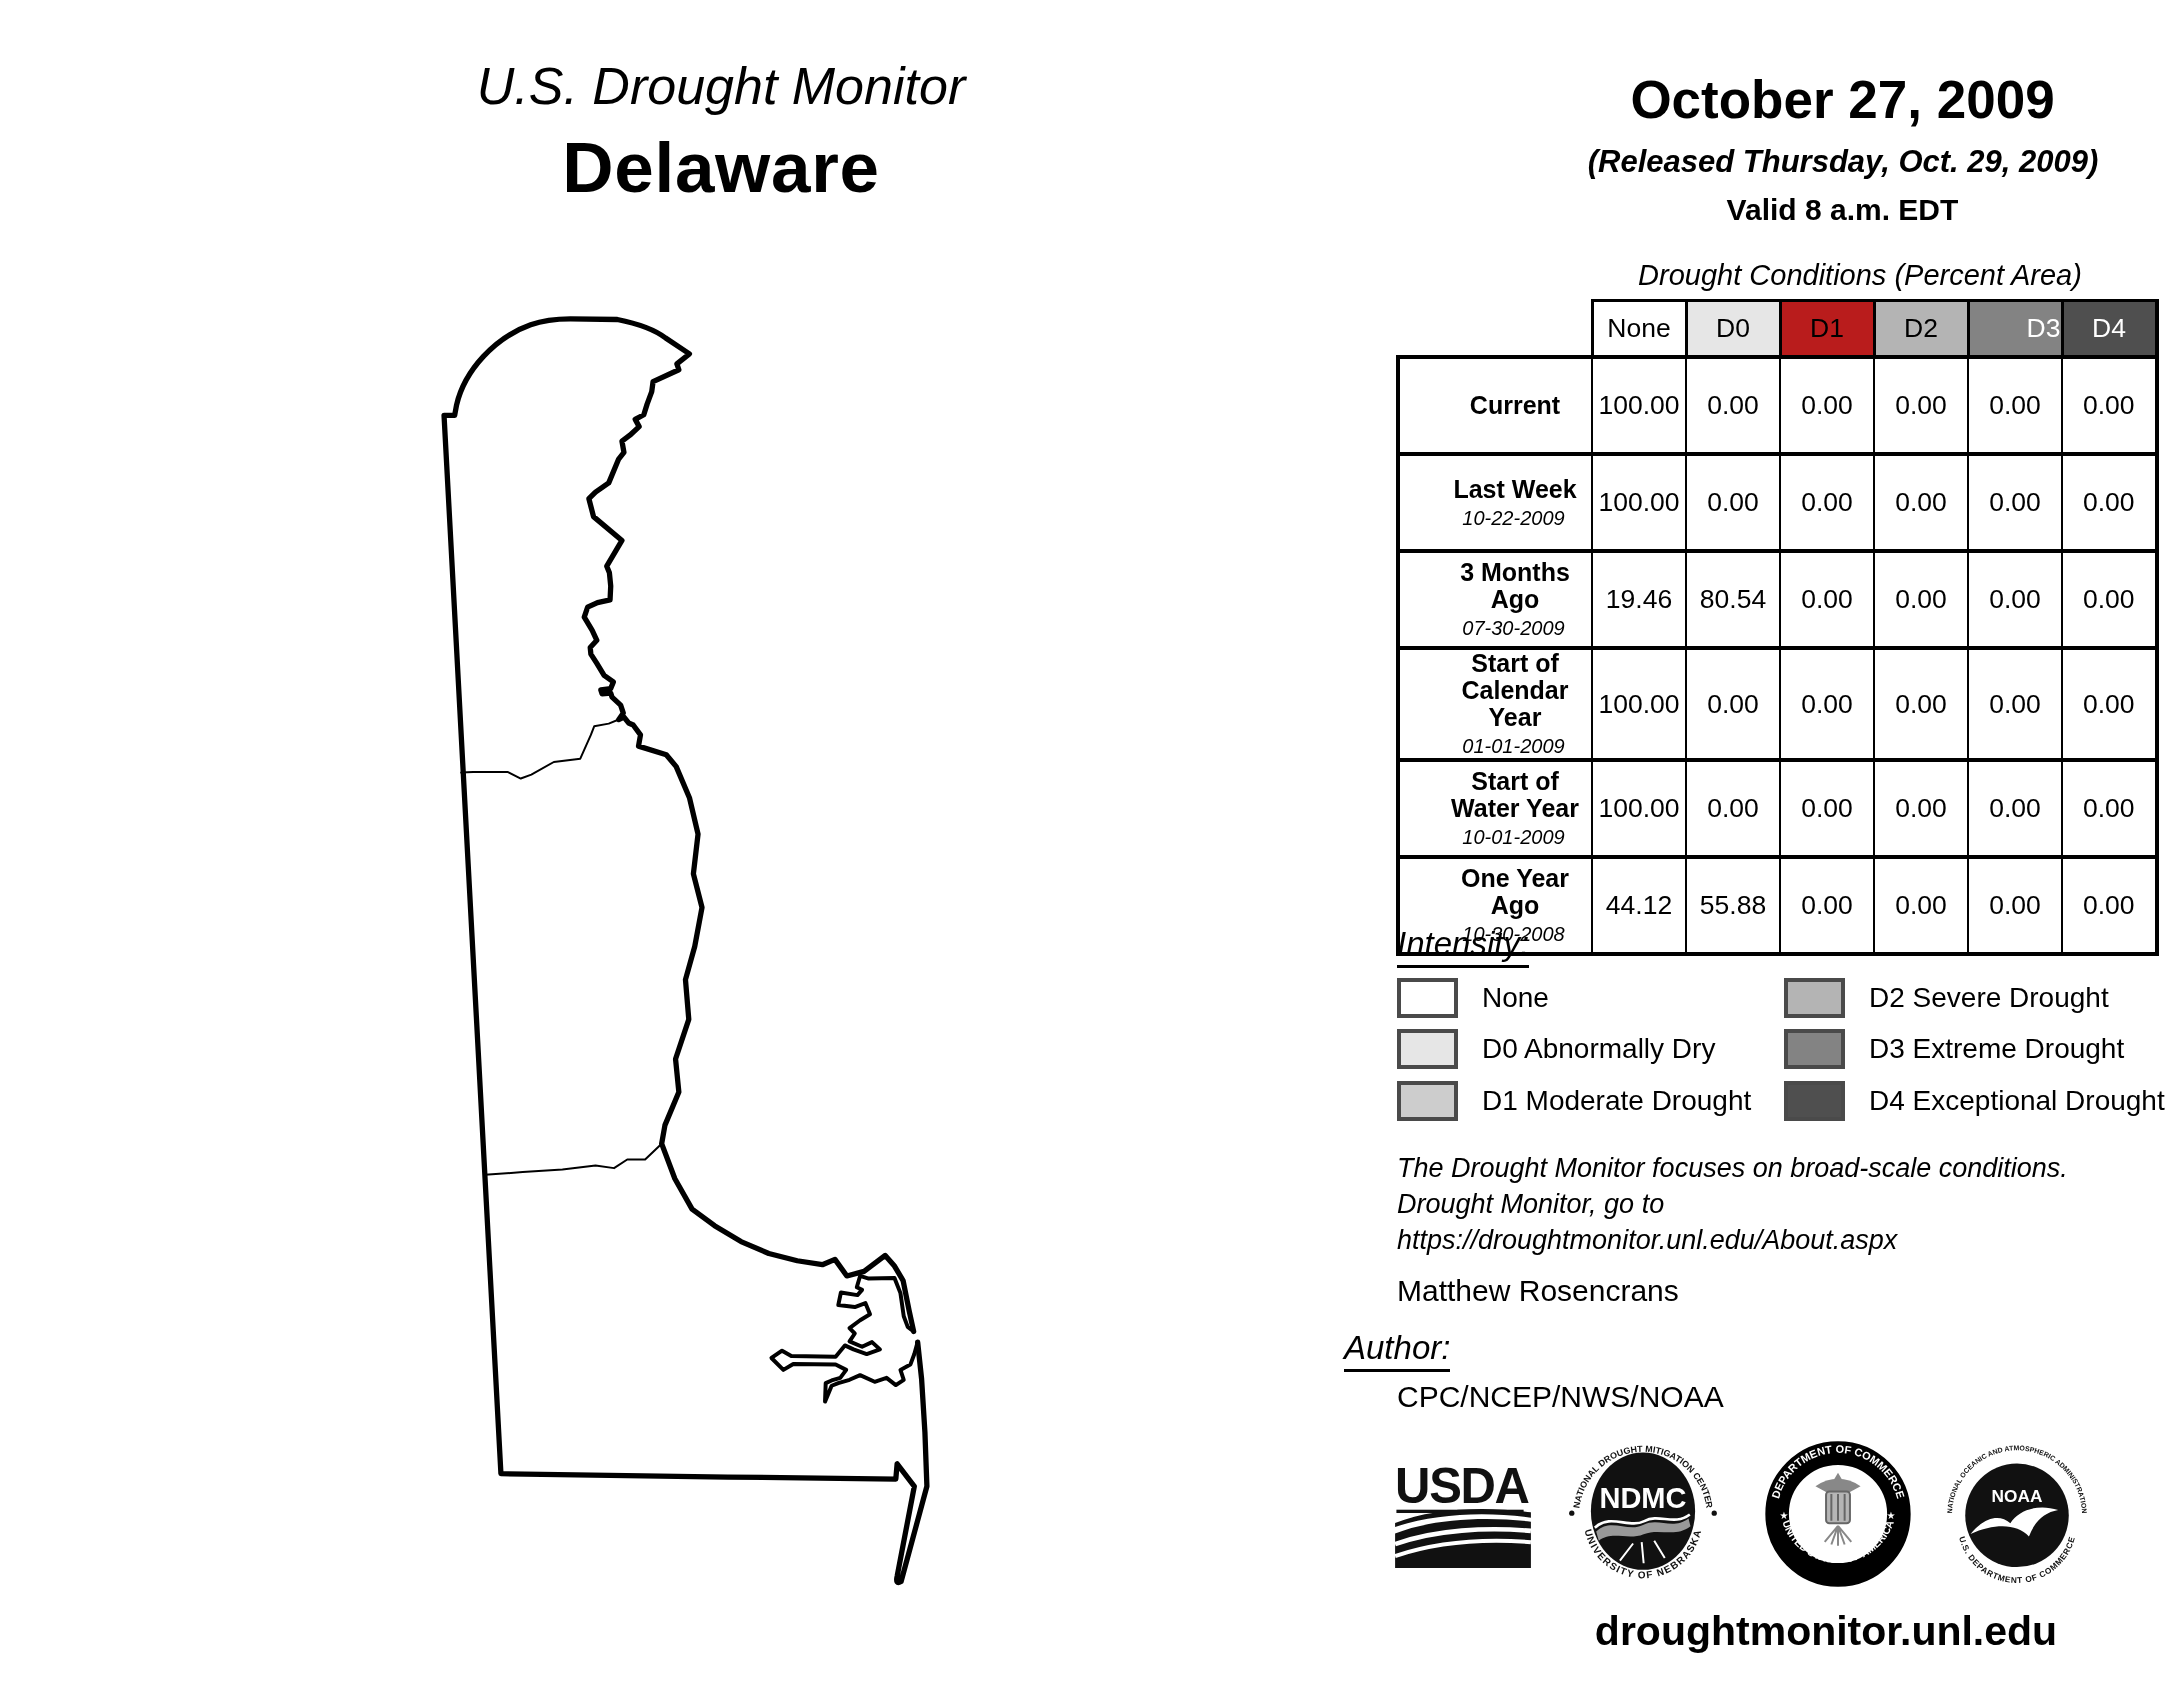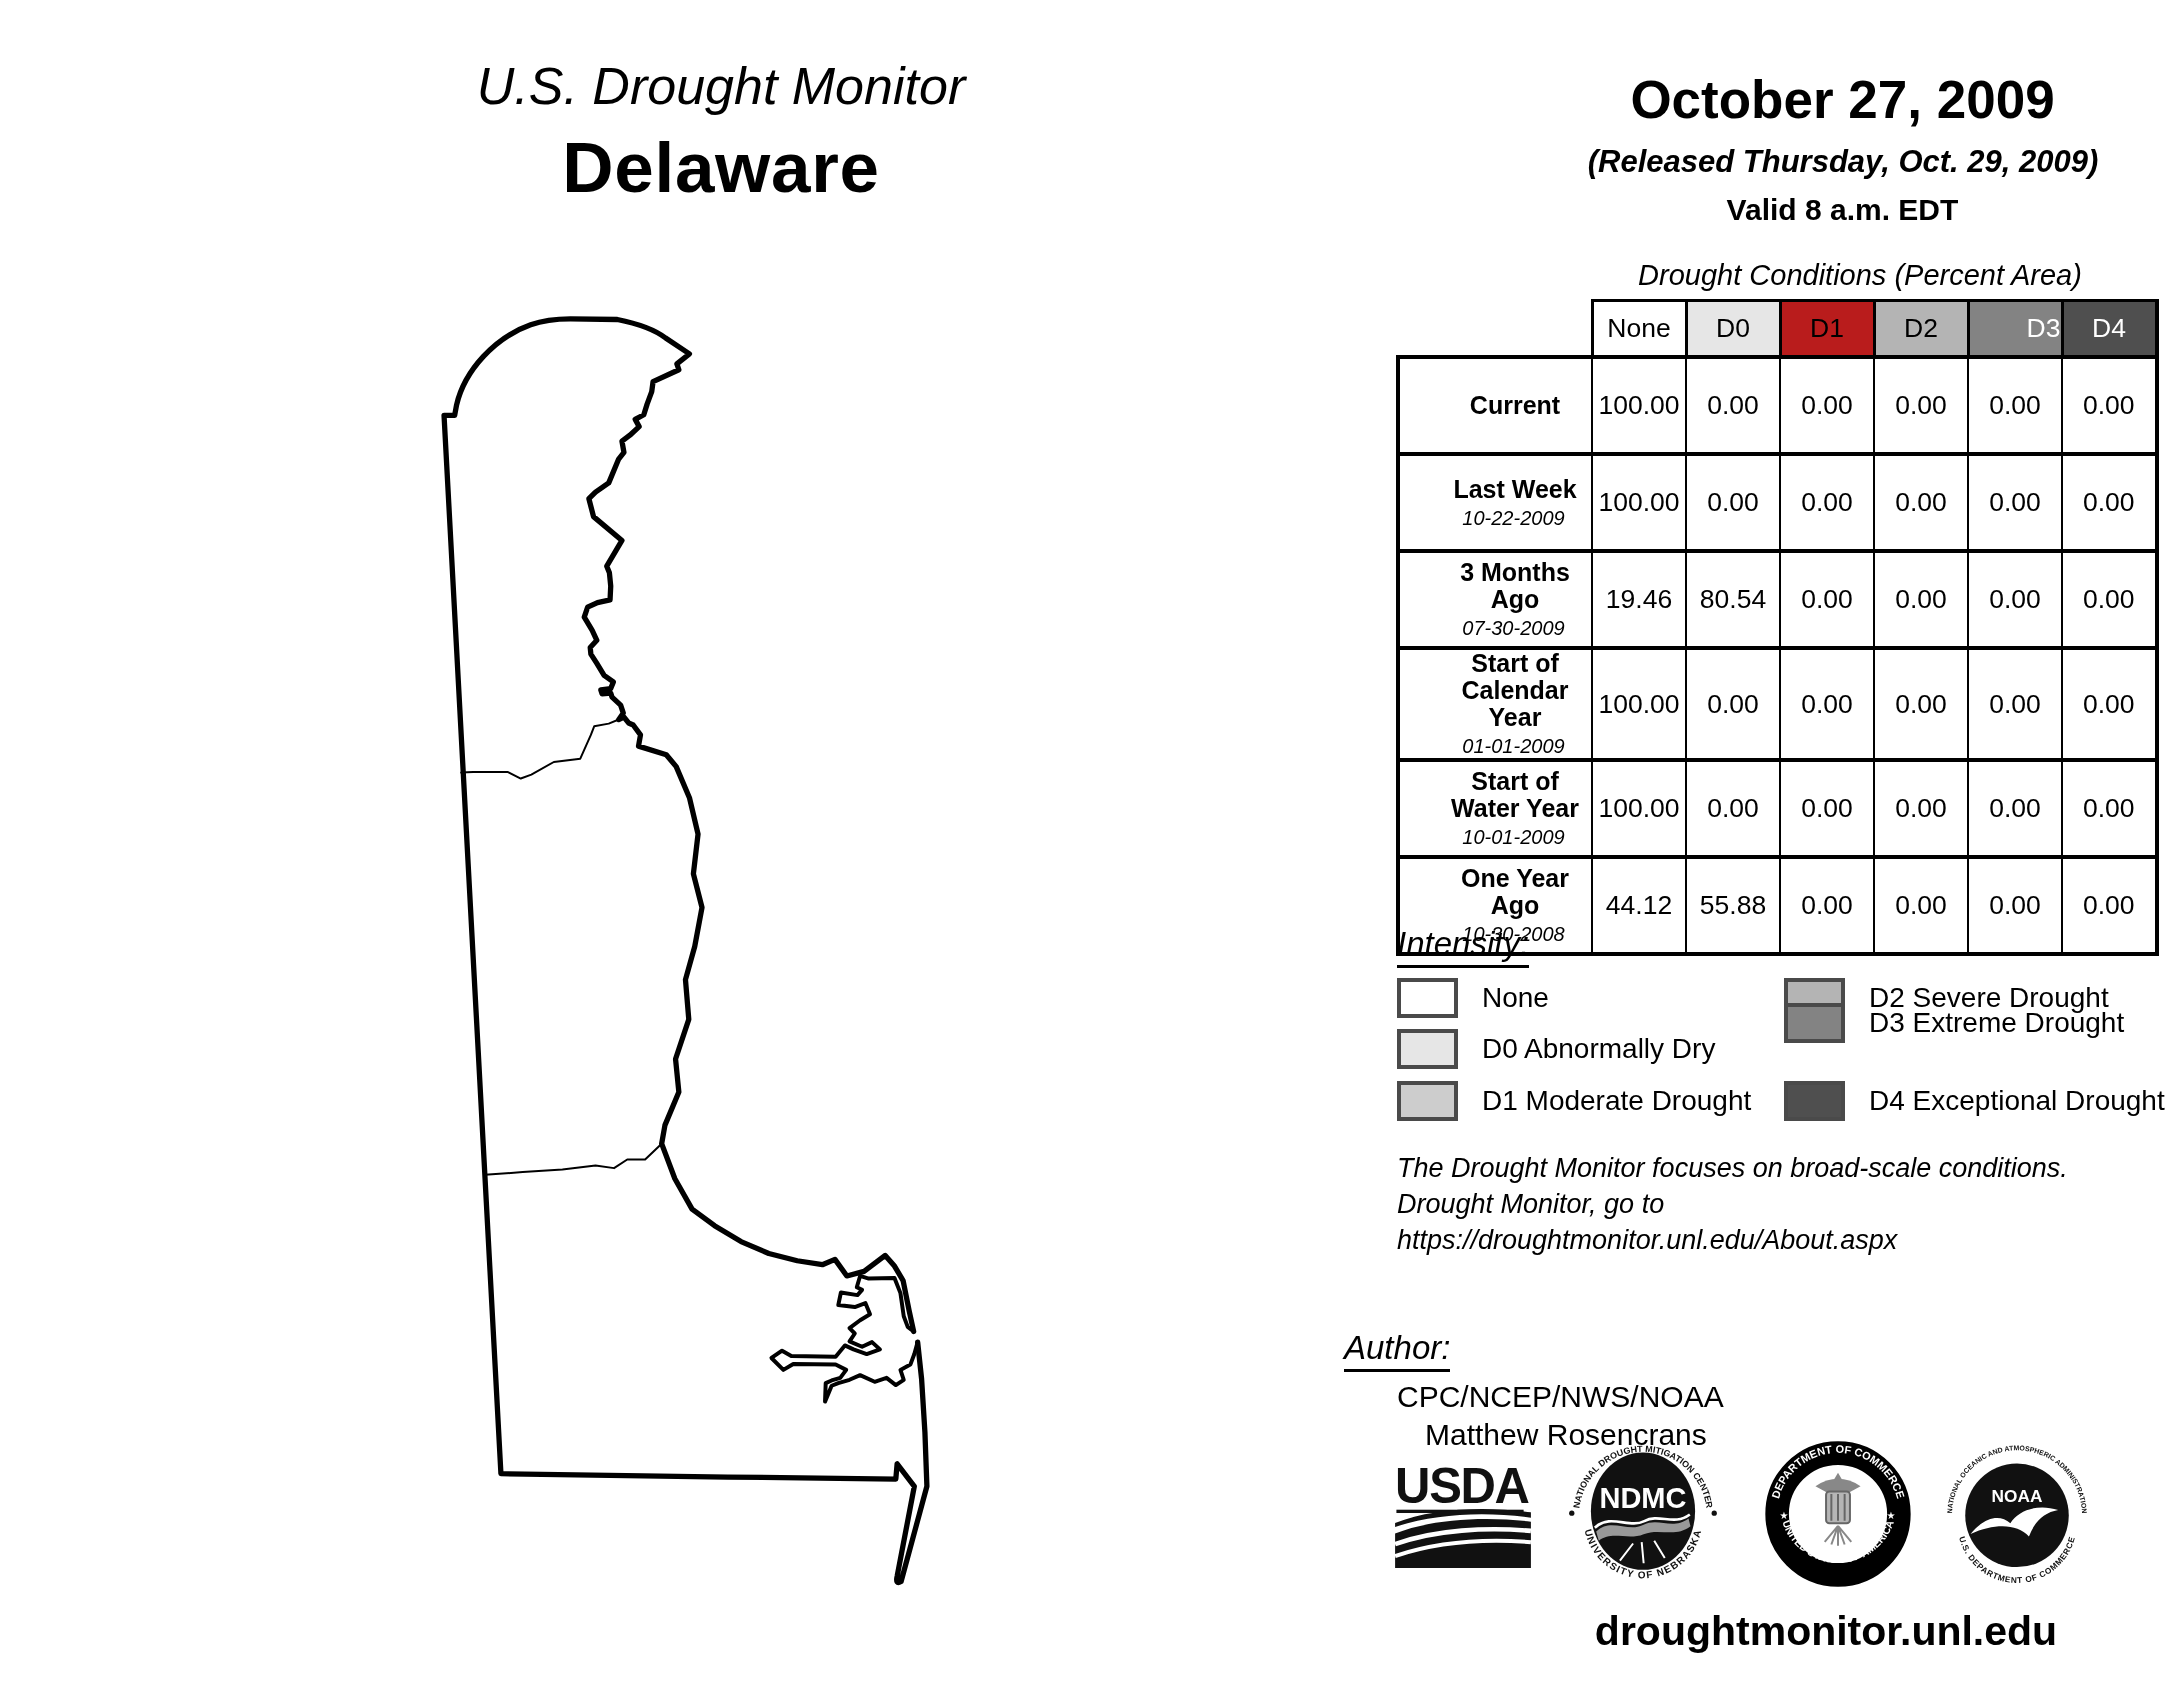--- a/index.html
+++ b/index.html
@@ -39,21 +39,21 @@
   .intensity-heading,.author-heading{font-size:33px;font-style:italic;}
   .intensity-heading{left:1397px;top:925px;}
   .hd-underline{display:inline-block;border-bottom:3.3px solid #000;padding-bottom:2px;}
   .legend-item{position:absolute;display:flex;align-items:center;}
   .swatch{width:53px;height:32px;border:4.6px solid #4a4a4a;margin-right:24px;flex:none;}
   .legend-label{font-size:28px;white-space:nowrap;}
 
   
   .disclaimer{left:1397px;top:1151px;width:767px;font-size:27px;font-style:italic;line-height:1.33;}
   .author-heading{left:1344px;top:1289px;margin-top:40px;}
-  .author-name{left:1397px;top:1418px;font-size:30px;margin-left:28px;}
+  .author-name{left:1397px;top:1274px;font-size:30px;}
   .author-org{left:1397px;top:1380px;font-size:30px;}
 
   
   .logo{position:absolute;}
   .site-url{left:1495px;top:1608px;width:662px;text-align:center;font-size:41px;font-weight:bold;}
 
   svg text{font-family:"Liberation Sans", sans-serif;}
   .seal-arc-text{font-weight:bold;}
 </style>
 </head>
@@ -195,21 +195,21 @@
     <span class="legend-label">D0 Abnormally Dry</span>
   </div>
   <div class="legend-item" style="left:1397px;top:1081px;">
     <span class="swatch" style="background: rgb(205, 205, 205);"></span>
     <span class="legend-label">D1 Moderate Drought</span>
   </div>
   <div class="legend-item" style="left:1784px;top:978px;">
     <span class="swatch" style="background: rgb(180, 180, 180);"></span>
     <span class="legend-label">D2 Severe Drought</span>
   </div>
-  <div class="legend-item" style="left:1784px;top:1003px;">
+  <div class="legend-item" style="left:1784px;top:1029px;">
     <span class="swatch" style="background: rgb(131, 131, 131);"></span>
     <span class="legend-label">D3 Extreme Drought</span>
   </div>
   <div class="legend-item" style="left:1784px;top:1081px;">
     <span class="swatch" style="background: rgb(79, 79, 79);"></span>
     <span class="legend-label">D4 Exceptional Drought</span>
   </div>
 
   <div class="abs disclaimer">
     <div>The Drought Monitor focuses on broad-scale conditions.</div>

